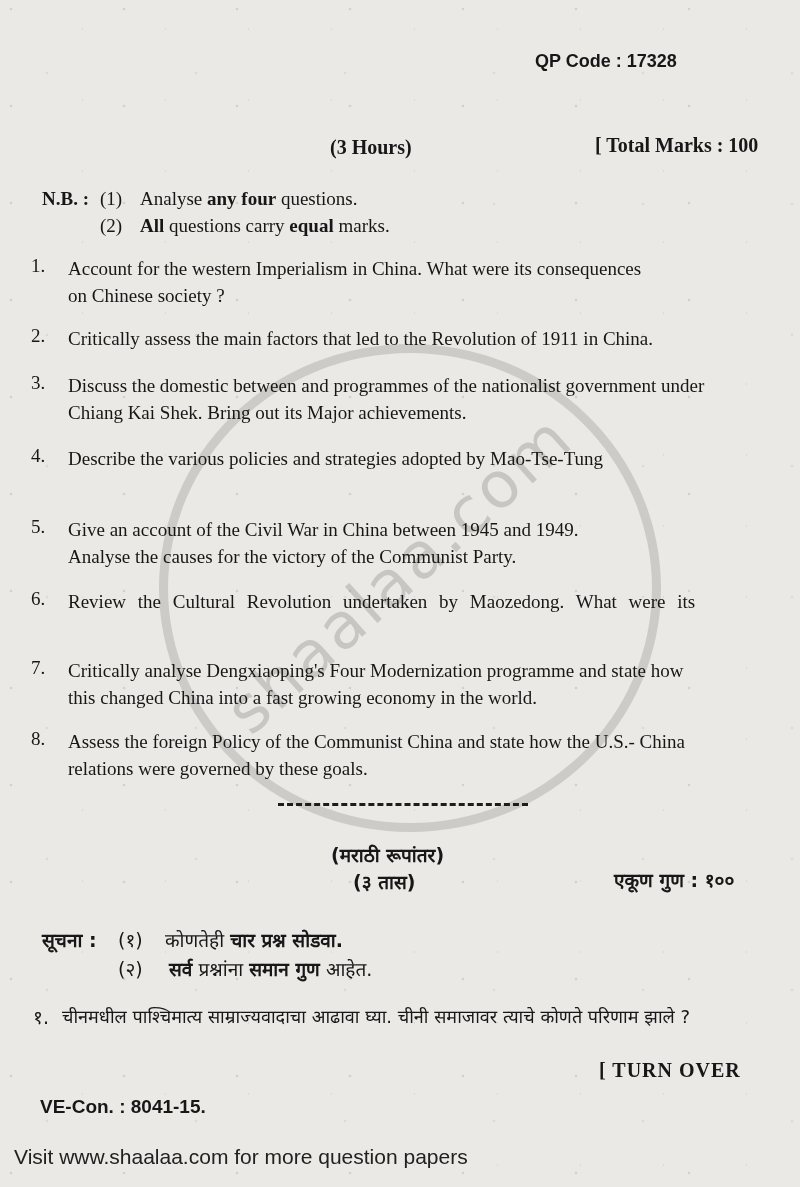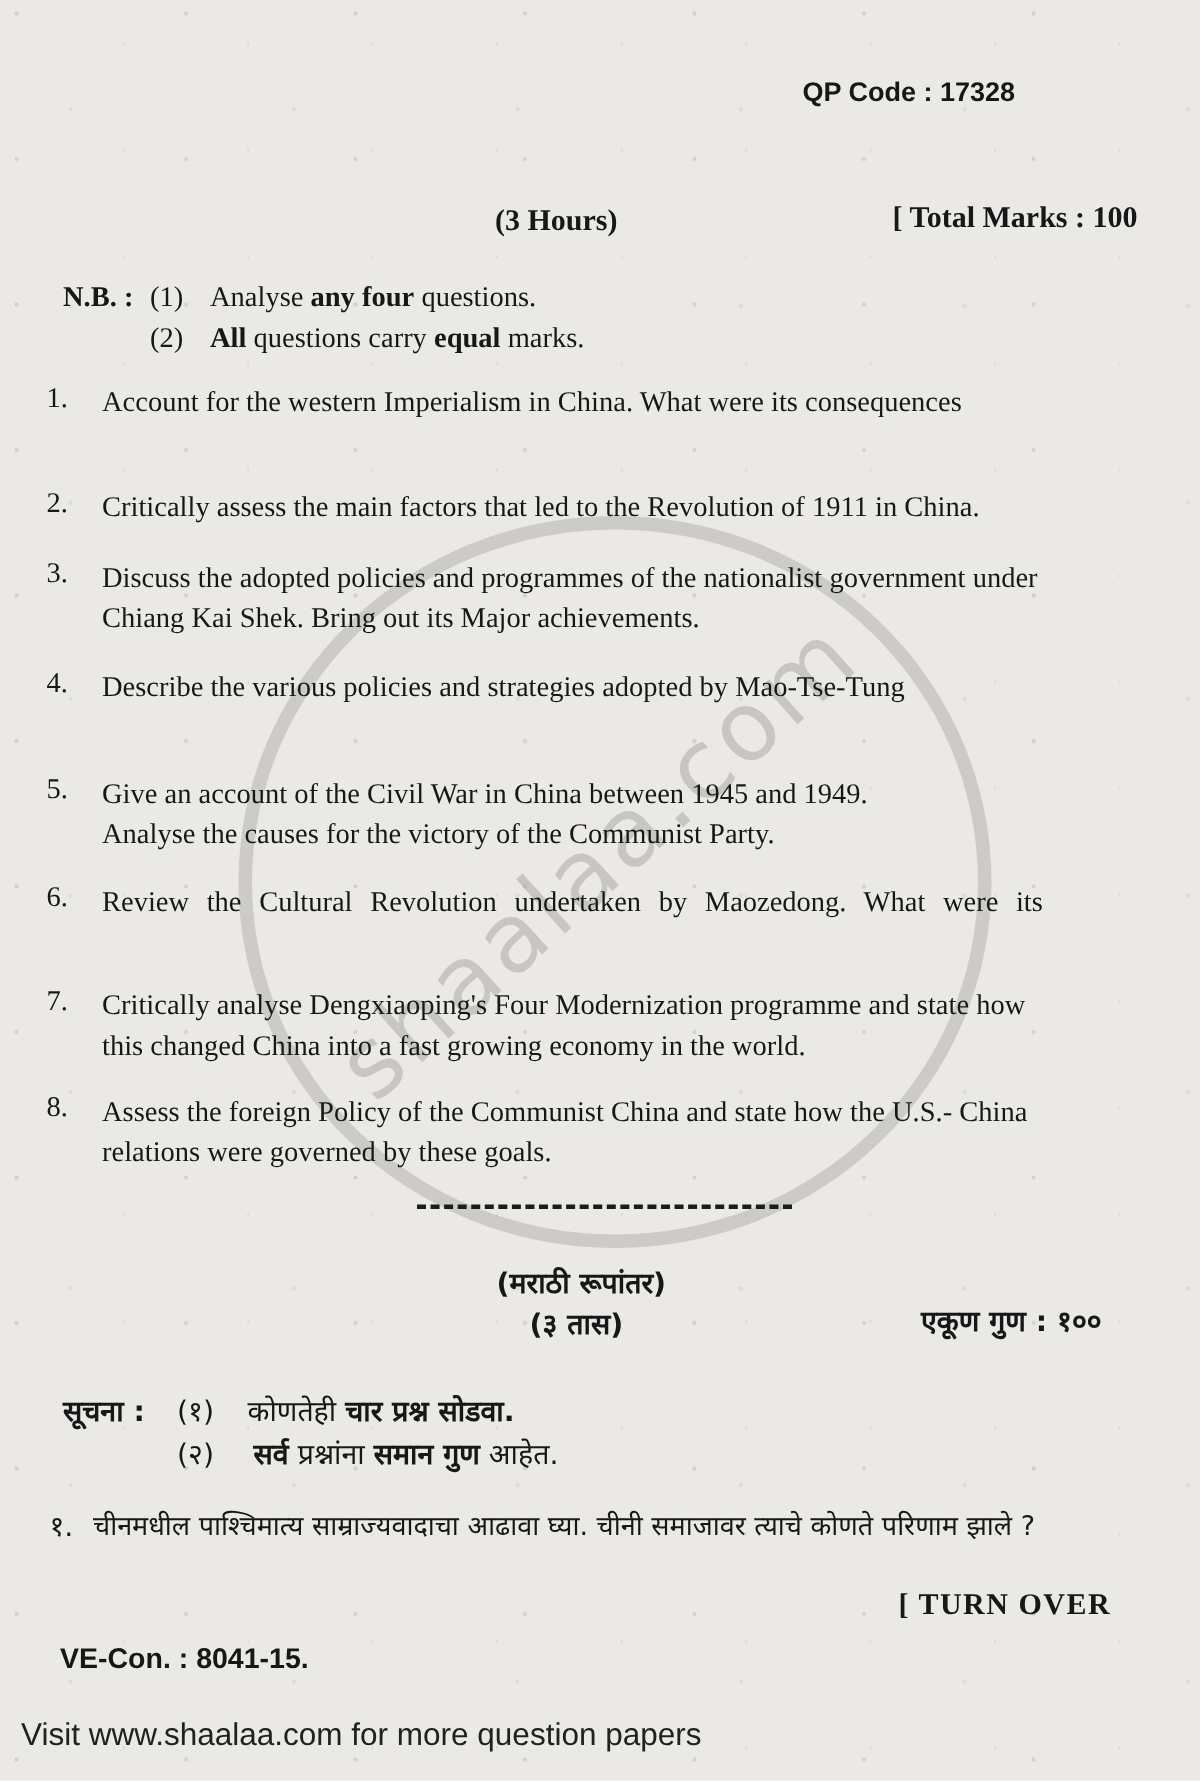--- a/index.html
+++ b/index.html
@@ -87,34 +87,35 @@
     <div class="abs serif b nb-label">N.B. :</div>
     <div class="abs serif nb-num1">(1)</div>
     <div class="abs serif nb-text1"><span>Analyse </span><span class="b">any four</span><span></span><span class="b"></span><span> questions.</span></div>
     <div class="abs serif nb-num2">(2)</div>
     <div class="abs serif nb-text2"><span></span><span class="b">All</span><span> questions carry </span><span class="b">equal</span><span> marks.</span></div>
 
     <div class="q" style="top:255px">
       <div class="qnum">1.</div>
       <div class="qtext">
         <div class="qline">Account for the western Imperialism in China. What were its consequences</div>
+        <div class="qline">on Chinese society ?</div>
       </div>
     </div>
 
     <div class="q" style="top:325px">
       <div class="qnum">2.</div>
       <div class="qtext">
         <div class="qline">Critically assess the main factors that led to the Revolution of 1911 in China.</div>
       </div>
     </div>
 
     <div class="q" style="top:372px">
       <div class="qnum">3.</div>
       <div class="qtext">
-        <div class="qline">Discuss the adopted policies and programmes of the nationalist government under</div>
+        <div class="qline">Discuss the domestic between and programmes of the nationalist government under</div>
         <div class="qline">Chiang Kai Shek.  Bring out its Major achievements.</div>
       </div>
     </div>
 
     <div class="q" style="top:445px">
       <div class="qnum">4.</div>
       <div class="qtext">
         <div class="qline">Describe the various policies and strategies adopted by Mao-Tse-Tung</div>
       </div>
     </div>

